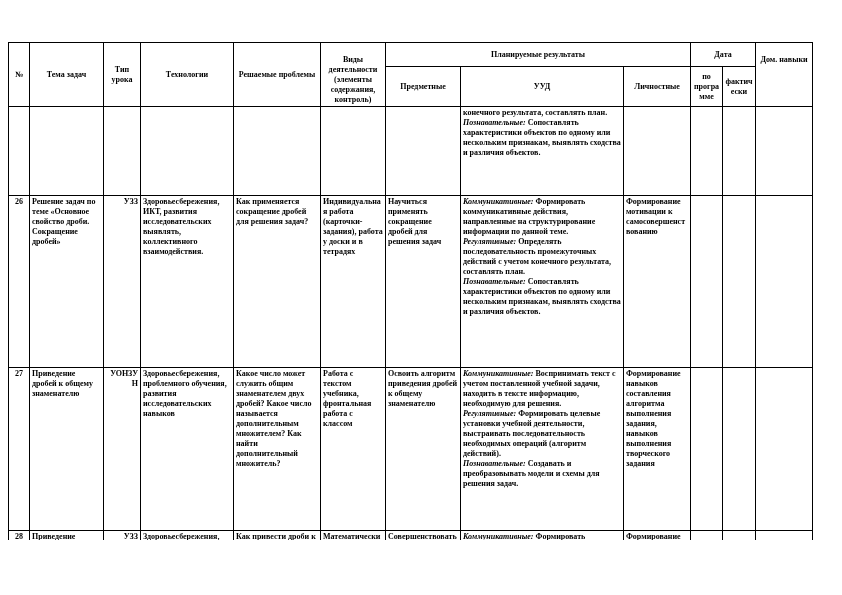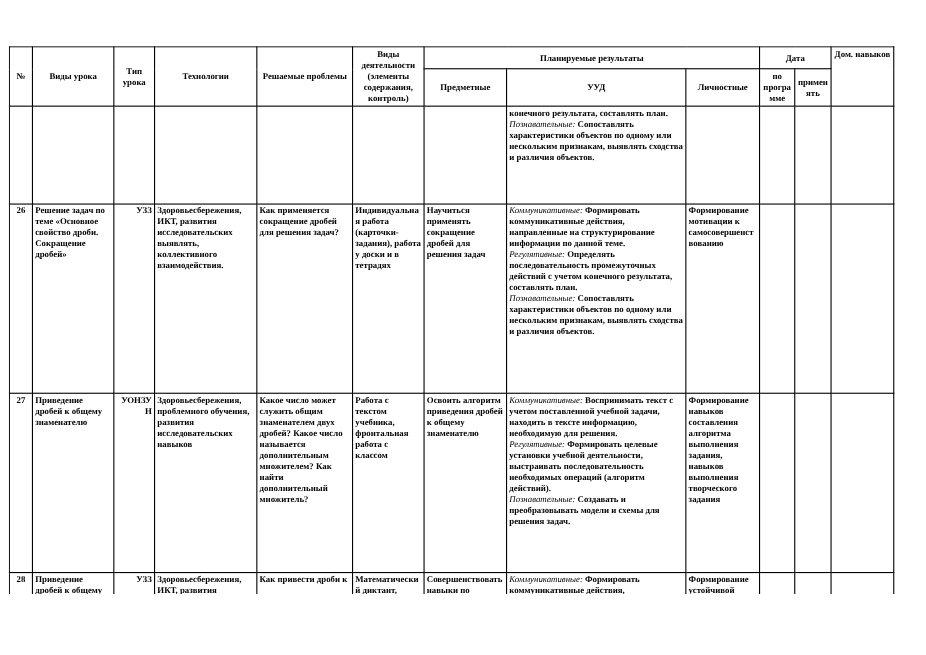--- a/index.html
+++ b/index.html
@@ -13,31 +13,31 @@
     position:absolute;left:8px;top:42px;width:806px;height:498px;overflow:hidden;
   }
   table{border-collapse:collapse;table-layout:fixed;width:804px;}
   th,td{
     border:1px solid #000;
     font-size:8px;line-height:1.25;font-weight:bold;
     padding:1px 2px;vertical-align:top;text-align:left;
     overflow:hidden;word-wrap:break-word;
   }
   th{text-align:center;vertical-align:middle;padding:1px;}
-  th.valign-top{vertical-align:top;padding-top:2px;}
+  th.valign-top{vertical-align:top;padding-top:12px;}
   thead tr:nth-child(1){height:20px;}
   thead tr:nth-child(2){height:33px;}
   tbody tr:nth-child(1){height:89px;}
   tbody tr:nth-child(2){height:172px;}
   tbody tr:nth-child(3){height:163px;}
   tbody tr:nth-child(4){height:110px;}
   td.cell-num{text-align:center;margin-top:44px;}
   td.cell-type{text-align:right;}
   .uud-p{margin:0;}
-  .uud-label{font-style:italic;font-weight:normal;}
+  .uud-label{font-style:italic;font-weight:bold;}
 </style>
 </head>
 <body>
 
 <div class="page">
   <div class="table-clip">
     <table>
       <colgroup>
         <col style="width:21px">
           <col style="width:74px">
@@ -48,35 +48,35 @@
         <col style="width:75px">
           <col style="width:163px">
           <col style="width:67px">
         <col style="width:32px">
           <col style="width:33px">
           <col style="width:57px">
       </colgroup>
       <thead>
         <tr>
           <th rowspan="2">№</th>
-          <th rowspan="2">Виды урока</th>
+          <th rowspan="2">Тема задач</th>
           <th rowspan="2">Тип урока</th>
           <th rowspan="2">Технологии</th>
           <th rowspan="2">Решаемые проблемы</th>
           <th rowspan="2" class="valign-top">Виды деятельности (элементы содержания, контроль)</th>
           <th colspan="3">Планируемые результаты</th>
           <th colspan="2">Дата</th>
-          <th rowspan="2" class="valign-top">Дом. навыков</th>
+          <th rowspan="2" class="valign-top">Дом. навыки</th>
         </tr>
         <tr>
           <th>Предметные</th>
           <th>УУД</th>
           <th>Личностные</th>
           <th>по программе</th>
-          <th>применять</th>
+          <th>фактически</th>
         </tr>
       </thead>
       <tbody>
           <tr>
             <td class="cell-num"></td>
             <td class="cell-topic"></td>
             <td class="cell-type"></td>
             <td class="cell-tech"></td>
             <td class="cell-problems"></td>
             <td class="cell-activities"></td>

